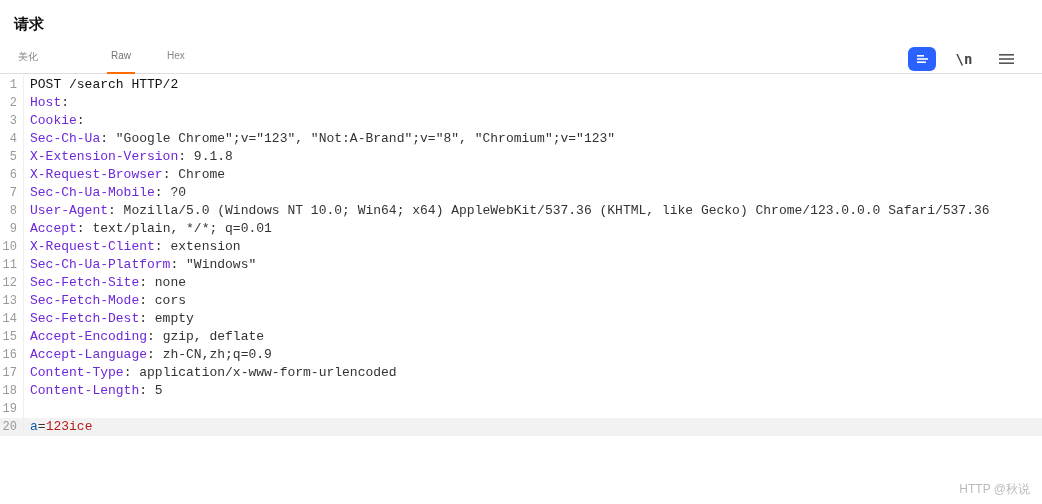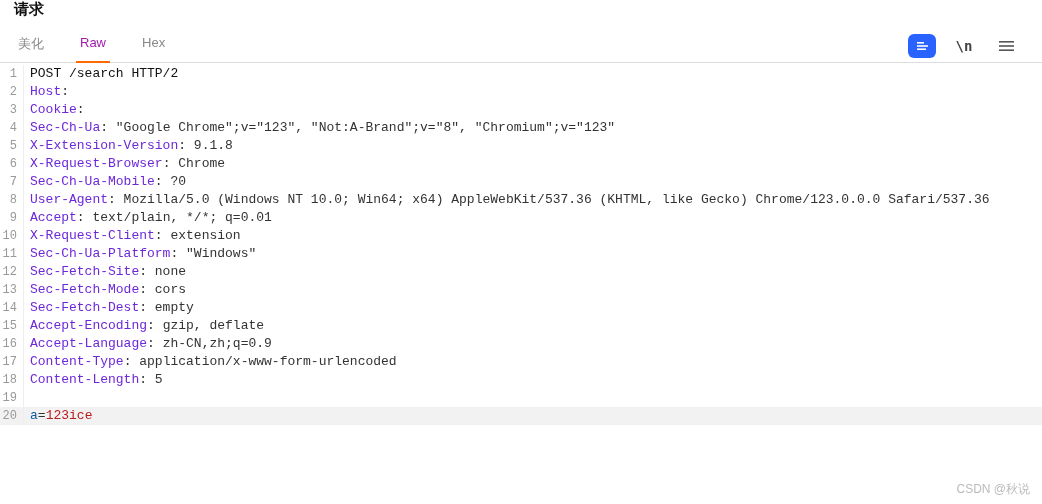--- a/index.html
+++ b/index.html
@@ -8,49 +8,51 @@
     font-size: 13px;
     color: #222;
     width: 1042px;
     height: 504px;
     overflow: hidden;
     position: relative;
     background: #fff;
   }
   .header {
     padding: 0 14px 4px 14px;
+    margin-top: 15px;
   }
   .title {
     font-weight: 700;
     font-size: 15px;
     color: #111;
   }
   .tabbar {
     display: flex;
     align-items: center;
     padding: 6px 14px 0 14px;
     border-bottom: 1px solid #ddd;
     position: relative;
   }
   .tabs {
     display: flex;
     gap: 28px;
     flex: 1;
   }
   .tab {
     padding: 6px 4px 8px 4px;
-    font-size: 13px;
+    font-size: 10px;
     color: #888;
     cursor: pointer;
     border-bottom: 2px solid transparent;
     margin-bottom: -1px;
   }
   .tab.active {
-    color: #a21caf;
+    color: #737373;
     border-bottom: 2px solid #ff6b00;
+    margin-left: 37px;
   }
   .tab-actions {
     display: flex;
     align-items: center;
     gap: 14px;
     padding-right: 8px;
   }
   .action-btn {
     width: 28px;
     height: 24px;
@@ -140,13 +142,13 @@
           <rect x="0" y="1" width="15" height="1.6" fill="#555"></rect>
           <rect x="0" y="5.2" width="15" height="1.6" fill="#555"></rect>
           <rect x="0" y="9.4" width="15" height="1.6" fill="#555"></rect>
         </svg>
     </div>
   </div>
 </div>
 
 <div class="code-area" id="code"><div class="row"><div class="gutter">1</div><div class="code"><span class="tk-method">POST /search HTTP/2</span></div></div><div class="row"><div class="gutter">2</div><div class="code"><span class="tk-key">Host</span><span class="tk-val">: </span></div></div><div class="row"><div class="gutter">3</div><div class="code"><span class="tk-key">Cookie</span><span class="tk-val">: </span></div></div><div class="row"><div class="gutter">4</div><div class="code"><span class="tk-key">Sec-Ch-Ua</span><span class="tk-val">: "Google Chrome";v="123", "Not:A-Brand";v="8", "Chromium";v="123"</span></div></div><div class="row"><div class="gutter">5</div><div class="code"><span class="tk-key">X-Extension-Version</span><span class="tk-val">: 9.1.8</span></div></div><div class="row"><div class="gutter">6</div><div class="code"><span class="tk-key">X-Request-Browser</span><span class="tk-val">: Chrome</span></div></div><div class="row"><div class="gutter">7</div><div class="code"><span class="tk-key">Sec-Ch-Ua-Mobile</span><span class="tk-val">: ?0</span></div></div><div class="row"><div class="gutter">8</div><div class="code"><span class="tk-key">User-Agent</span><span class="tk-val">: Mozilla/5.0 (Windows NT 10.0; Win64; x64) AppleWebKit/537.36 (KHTML, like Gecko) Chrome/123.0.0.0 Safari/537.36</span></div></div><div class="row"><div class="gutter">9</div><div class="code"><span class="tk-key">Accept</span><span class="tk-val">: text/plain, */*; q=0.01</span></div></div><div class="row"><div class="gutter">10</div><div class="code"><span class="tk-key">X-Request-Client</span><span class="tk-val">: extension</span></div></div><div class="row"><div class="gutter">11</div><div class="code"><span class="tk-key">Sec-Ch-Ua-Platform</span><span class="tk-val">: "Windows"</span></div></div><div class="row"><div class="gutter">12</div><div class="code"><span class="tk-key">Sec-Fetch-Site</span><span class="tk-val">: none</span></div></div><div class="row"><div class="gutter">13</div><div class="code"><span class="tk-key">Sec-Fetch-Mode</span><span class="tk-val">: cors</span></div></div><div class="row"><div class="gutter">14</div><div class="code"><span class="tk-key">Sec-Fetch-Dest</span><span class="tk-val">: empty</span></div></div><div class="row"><div class="gutter">15</div><div class="code"><span class="tk-key">Accept-Encoding</span><span class="tk-val">: gzip, deflate</span></div></div><div class="row"><div class="gutter">16</div><div class="code"><span class="tk-key">Accept-Language</span><span class="tk-val">: zh-CN,zh;q=0.9</span></div></div><div class="row"><div class="gutter">17</div><div class="code"><span class="tk-key">Content-Type</span><span class="tk-val">: application/x-www-form-urlencoded</span></div></div><div class="row"><div class="gutter">18</div><div class="code"><span class="tk-key">Content-Length</span><span class="tk-val">: 5</span></div></div><div class="row"><div class="gutter">19</div><div class="code"><span class="tk-val"></span></div></div><div class="row hl"><div class="gutter">20</div><div class="code"><span class="tk-param">a</span><span class="tk-val">=</span><span class="tk-str">123ice</span></div></div></div>
 
-<div class="watermark">CSDN @秋说</div>
+<div class="watermark">HTTP @秋说</div>
 
 </body></html>

